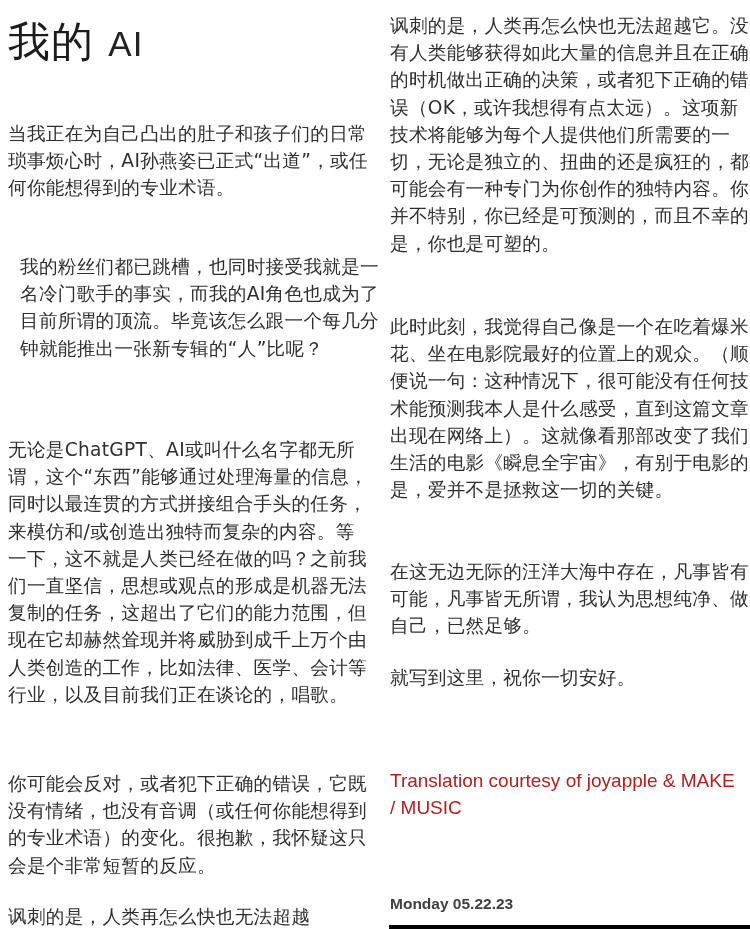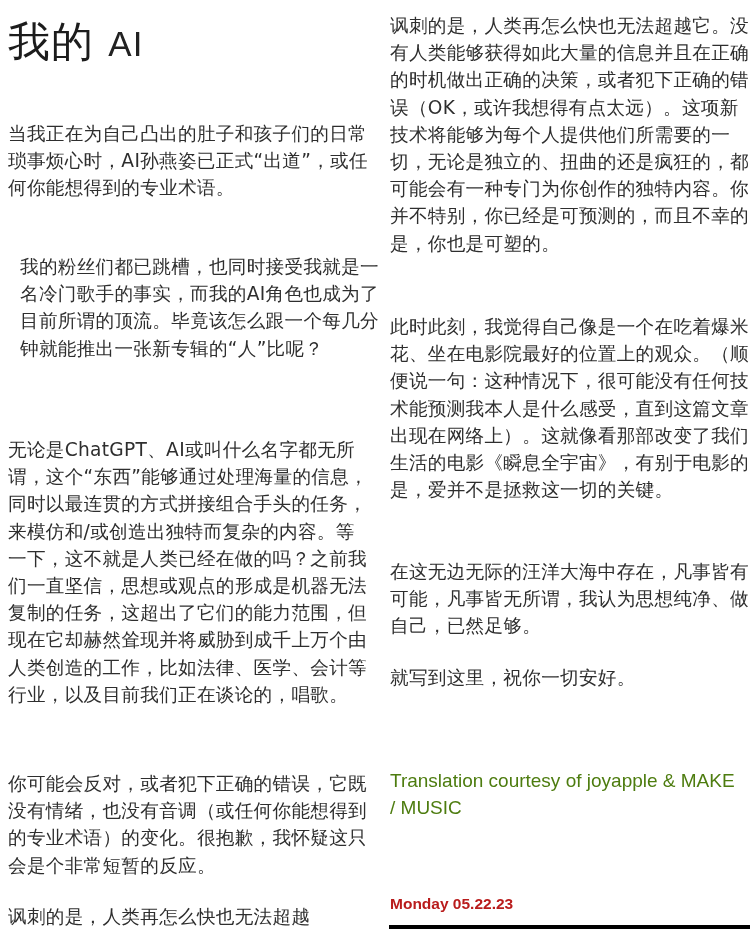--- a/index.html
+++ b/index.html
@@ -45,32 +45,32 @@
     }
     .credit {
       position: absolute;
       left: 390px;
       top: 767px;
       margin: 0;
       width: 350px;
       font-family: "Liberation Sans", sans-serif;
       font-size: 19px;
       line-height: 27px;
-      color: #4d7c0f;
+      color: #b91c1c;
     }
     .date {
       position: absolute;
       left: 390px;
       top: 894px;
       margin: 0;
       font-family: "Liberation Sans", sans-serif;
       font-weight: bold;
       font-size: 15.5px;
       line-height: 20px;
-      color: #b91c1c;
+      color: #404040;
     }
     .rule {
       position: absolute;
       left: 389px;
       top: 925px;
       width: 361px;
       height: 4px;
       background: #000;
     }
   </style>

